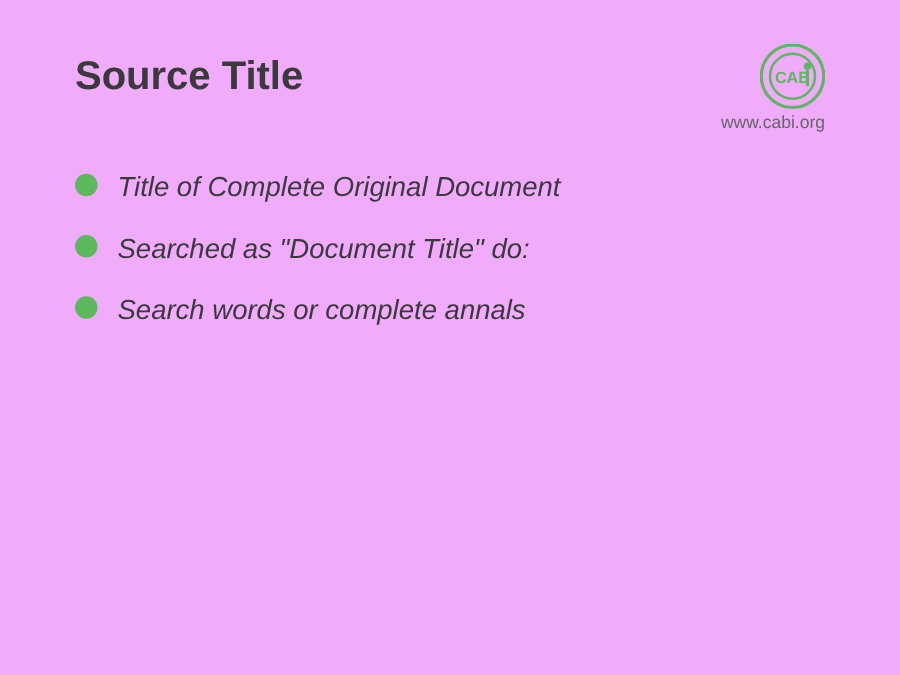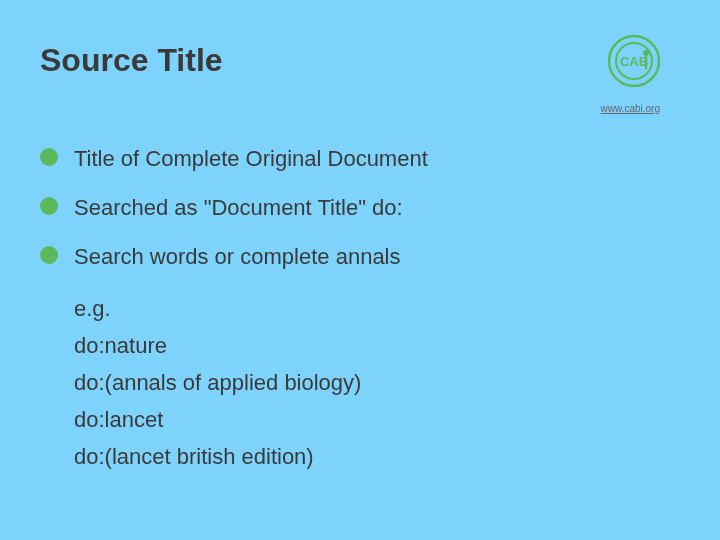--- a/index.html
+++ b/index.html
@@ -13,23 +13,23 @@
       height: 540px;
       background: #ffffff;
       font-family: 'Segoe UI', Arial, sans-serif;
       overflow: hidden;
       position: relative;
     }
 
     .slide-container {
       width: 720px;
       height: 540px;
-      background: #7dd3fc;
+      background: #f0abfc;
       position: relative;
-      padding: 40px 60px 40px 40px;
+      padding: 40px 60px 40px 60px;
     }
 
     .header-area {
       display: flex;
       justify-content: space-between;
       align-items: flex-start;
       margin-bottom: 30px;
     }
 
     .page-title {
@@ -45,31 +45,31 @@
       align-items: flex-end;
       margin-top: -5px;
     }
 
     .logo-circle {
       width: 52px;
       height: 52px;
     }
 
     .logo-url {
-      font-size: 10px;
+      font-size: 14px;
       color: #666;
-      margin-top: 16px;
-      text-decoration: underline;
+      margin-top: 2px;
     }
 
     .content-area {
       display: flex;
       flex-direction: column;
       gap: 18px;
       margin-top: 10px;
+      font-style: italic;
     }
 
     .bullet-item {
       display: flex;
       align-items: flex-start;
       gap: 16px;
     }
 
     .bullet-dot {
       width: 18px;
@@ -132,22 +132,15 @@
     <div class="bullet-item">
       <div class="bullet-dot"></div>
       <span class="bullet-text">Searched as "Document Title" do:</span>
     </div>
 
     <div class="bullet-item">
       <div class="bullet-dot"></div>
       <span class="bullet-text">Search words or complete annals</span>
     </div>
 
-    <div class="sub-items">
-      <span class="sub-item">e.g.</span>
-      <span class="sub-item">do:nature</span>
-      <span class="sub-item">do:(annals of applied biology)</span>
-      <span class="sub-item">do:lancet</span>
-      <span class="sub-item">do:(lancet british edition)</span>
-    </div>
 
   </div>
 </div>
 
 </body></html>

